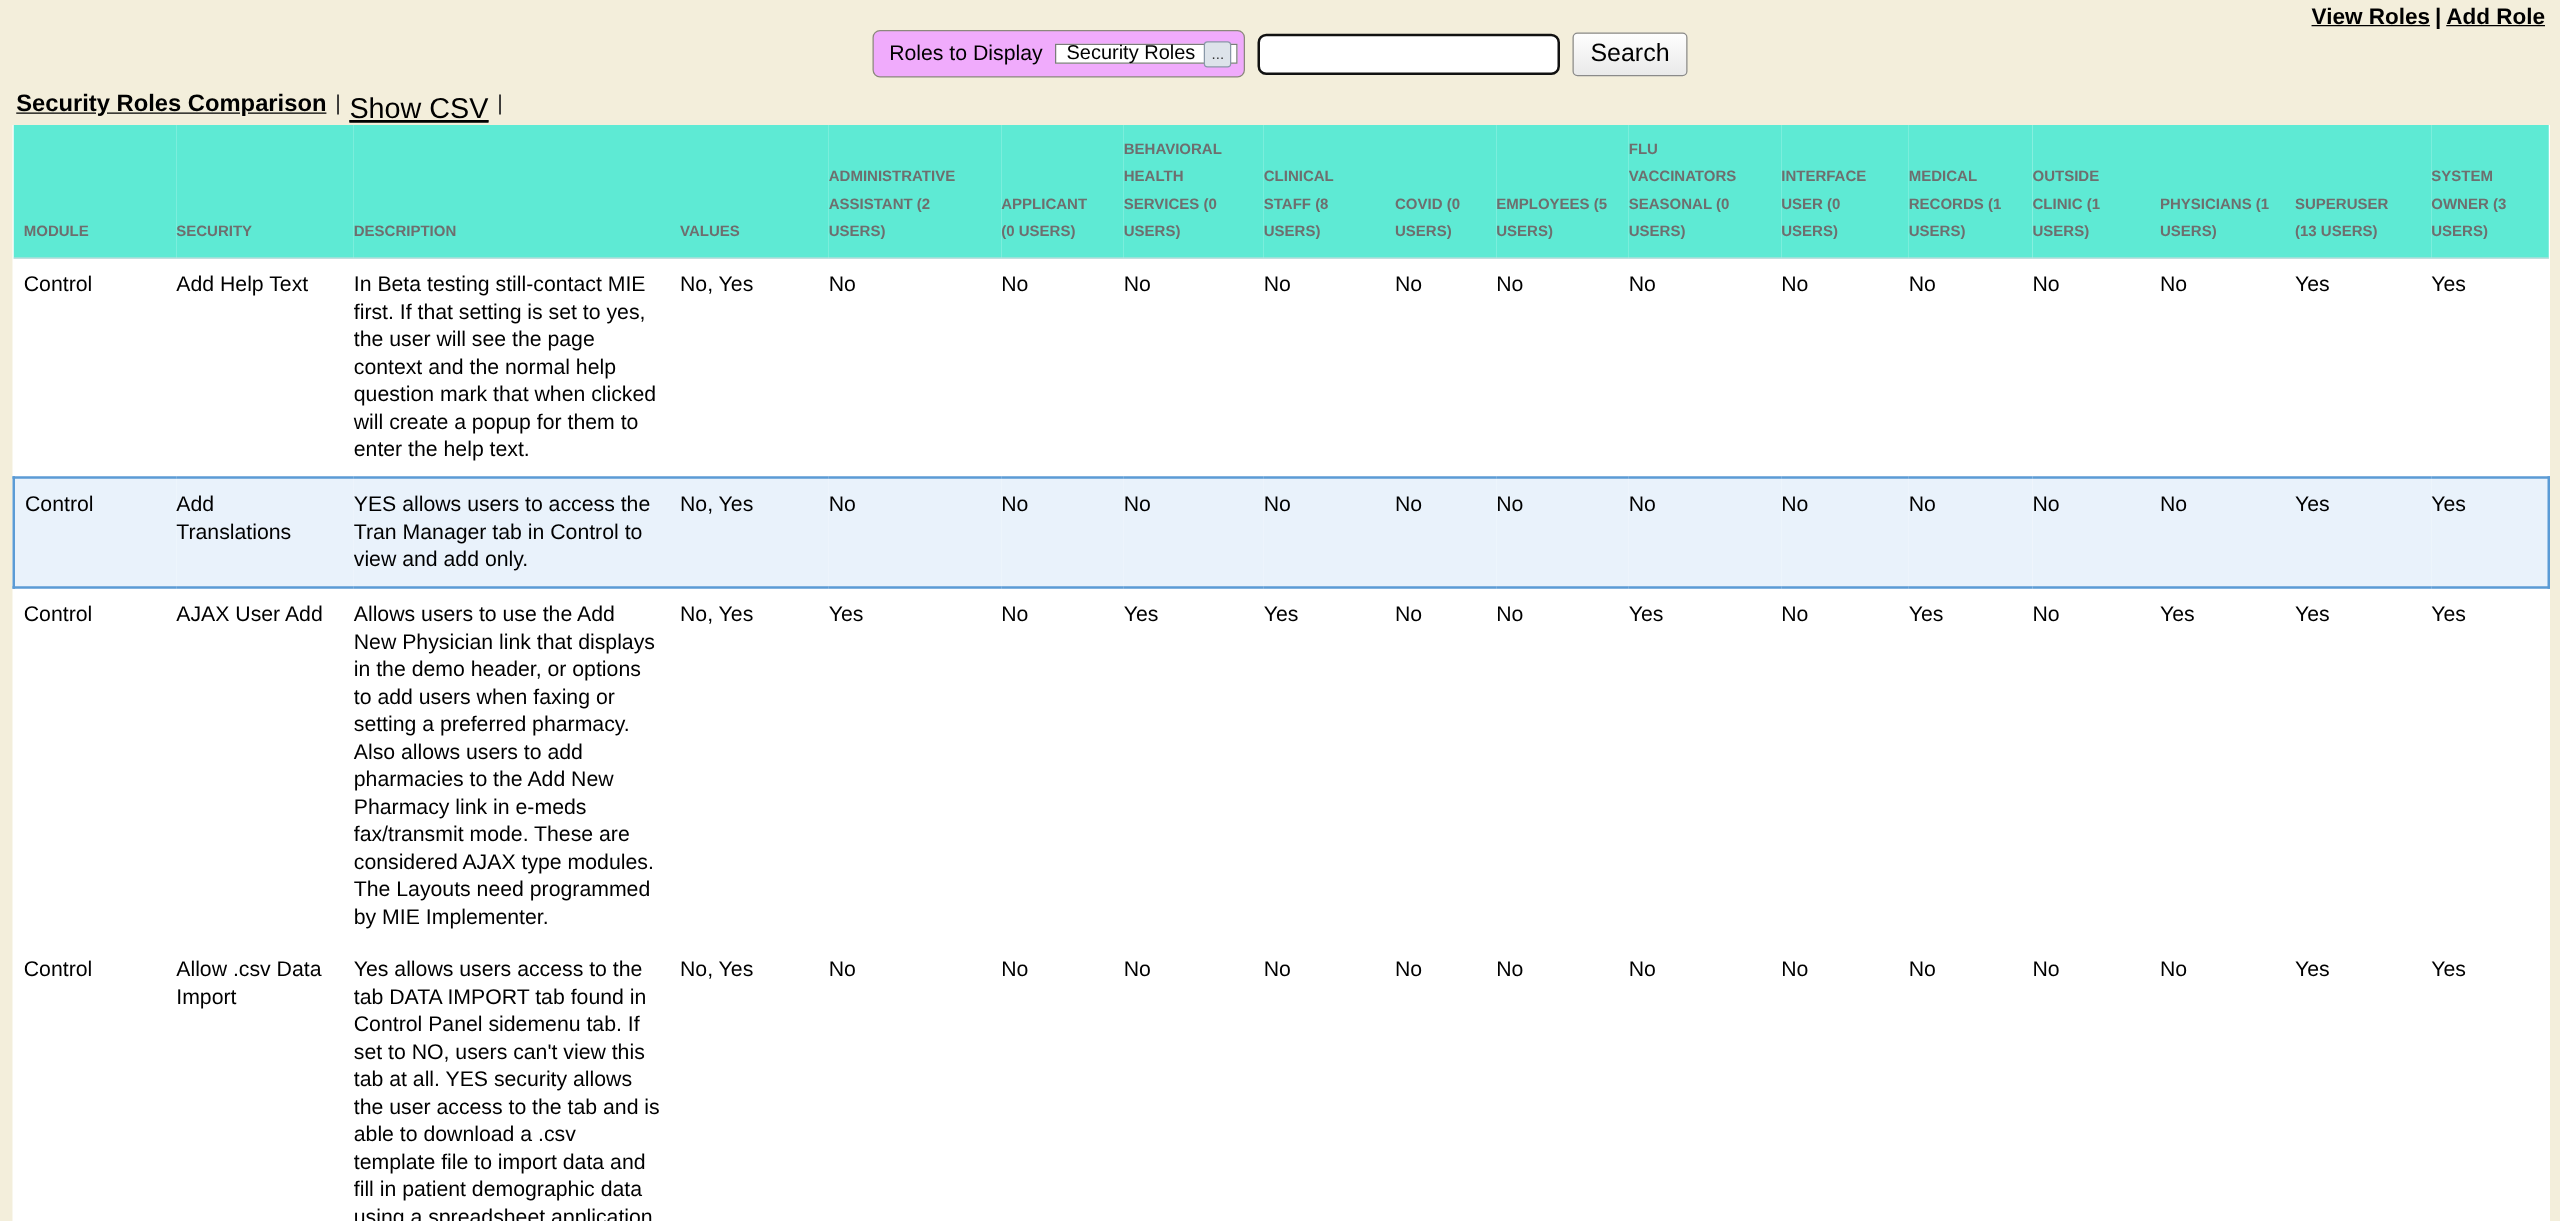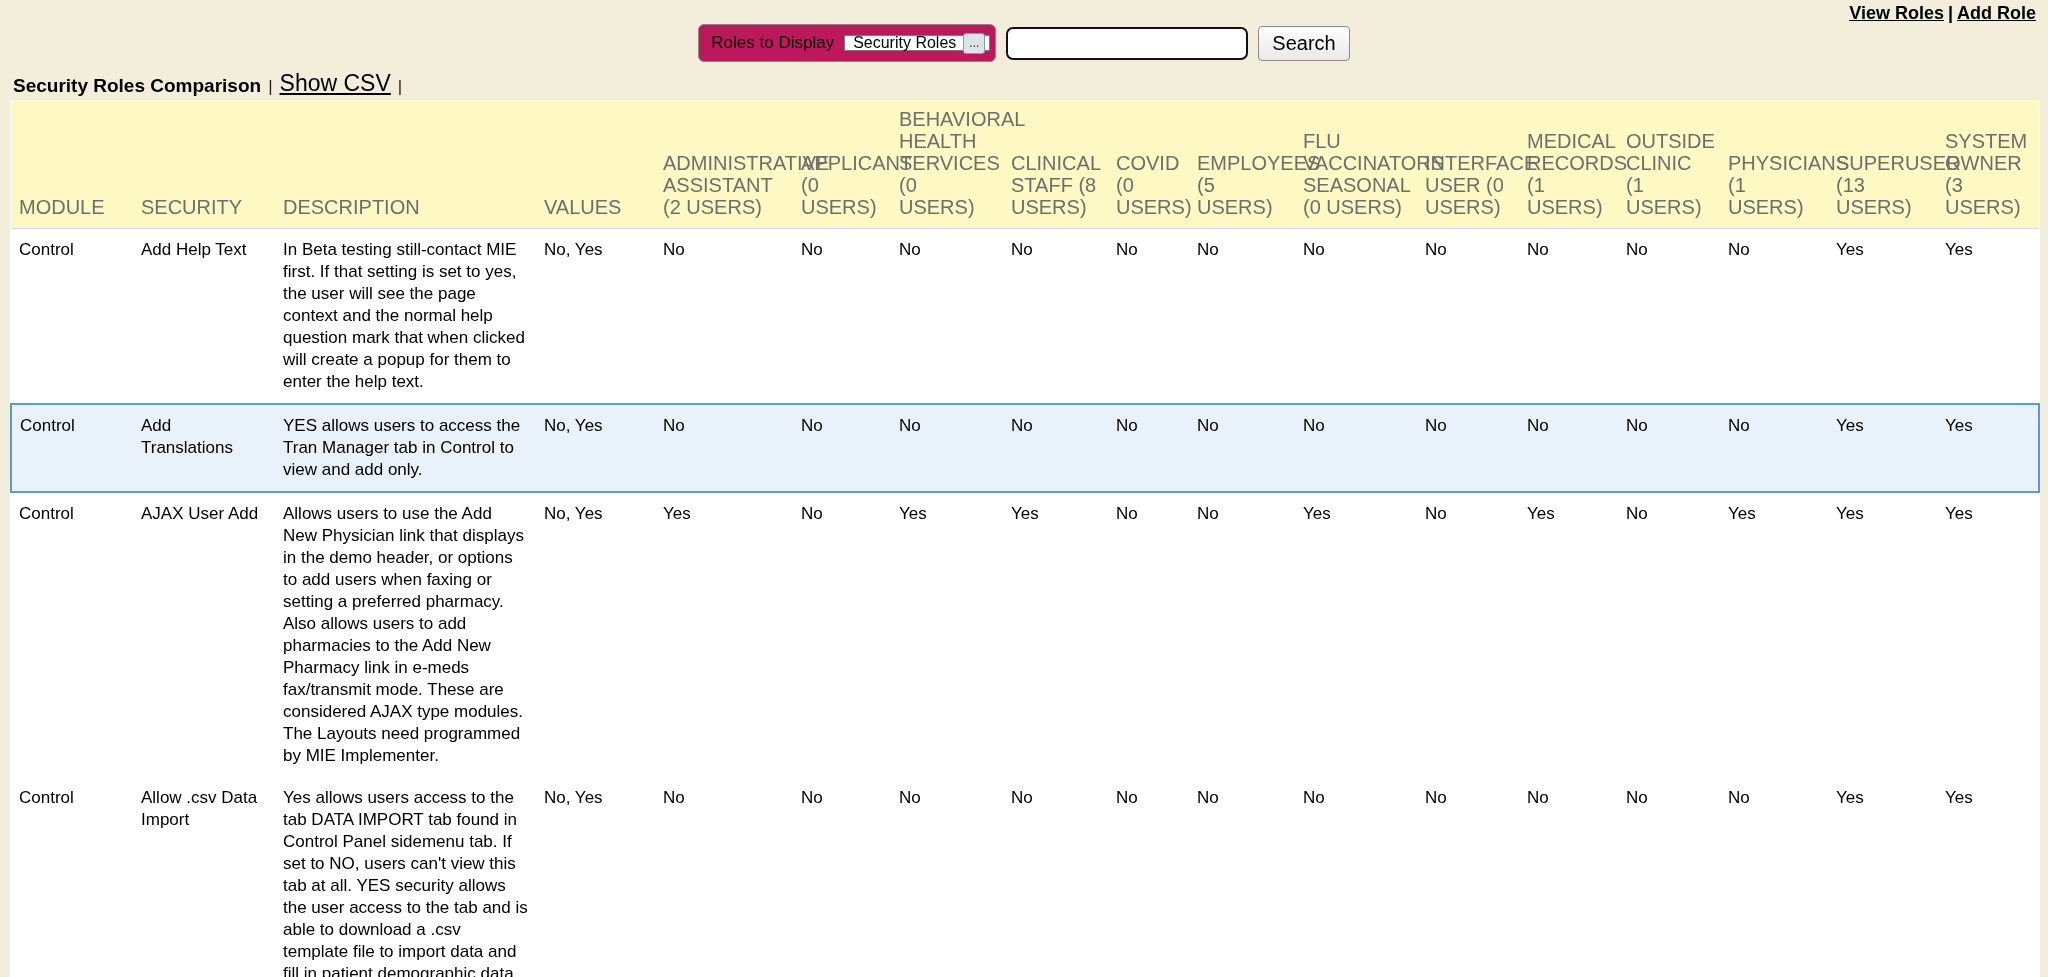--- a/index.html
+++ b/index.html
@@ -30,21 +30,21 @@
     gap: 10px;
     height: 42px;
     margin-top: 0px;
   }
   .roles-group {
     display: flex;
     align-items: center;
     gap: 10px;
     border: 1px solid #8b887c;
     border-radius: 6px;
-    background: #be185d;
+    background: #f0abfc;
     padding: 4px 5px 4px 12px;
     height: 38px;
   }
   .roles-label { font-size: 17px; white-space: nowrap; }
   .roles-select {
     display: flex;
     align-items: center;
     gap: 7px;
     background: #fff;
     border: 1px solid #7b7b7b;
@@ -85,45 +85,46 @@
     padding: 0 13px;
     border: 1px solid #8a8a8a;
     border-radius: 4px;
     background: linear-gradient(#fefefe, #e9e9e9);
     cursor: pointer;
   }
 
   
   .heading-row {
     display: flex;
-    align-items: flex-end;
+    align-items: flex-start;
     gap: 7px;
     margin: 9px 12px 3px 13px;
     height: 24px;
+    text-decoration: underline;
   }
   .page-title { font-size: 19px; font-weight: bold; }
   .heading-row .sep { font-size: 17px; color: #222; }
   .csv-link { font-size: 23px; color: #000000; text-decoration: underline; cursor: pointer; }
 
   
   table {
     table-layout: fixed;
     border-collapse: collapse;
     width: 2028px;
     margin: 0 10px;
     background: #fff;
   }
   th {
     vertical-align: bottom;
     text-align: left;
-    font-weight: normal;
-    font-size: 20px;
+    font-weight: bold;
+    font-size: 12px;
     line-height: 22px;
     color: #6e6e6e;
-    background: #fef9c3;
+    background: #5eead4;
     padding: 8px 16px 10px 0;
     border-bottom: 1px solid #d4dade;
   }
   th:first-child { padding-left: 8px; margin-left: 48px; }
   td {
     vertical-align: top;
     font-size: 17px;
     line-height: 22px;
     padding: 10px 14px 10px 0;
     word-wrap: break-word;

